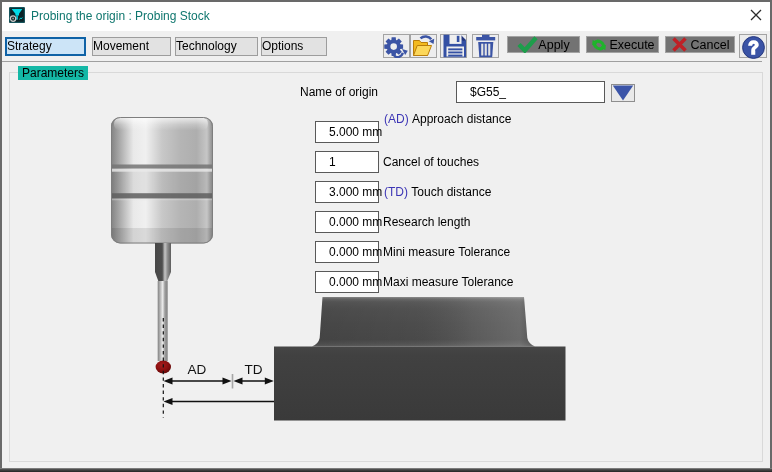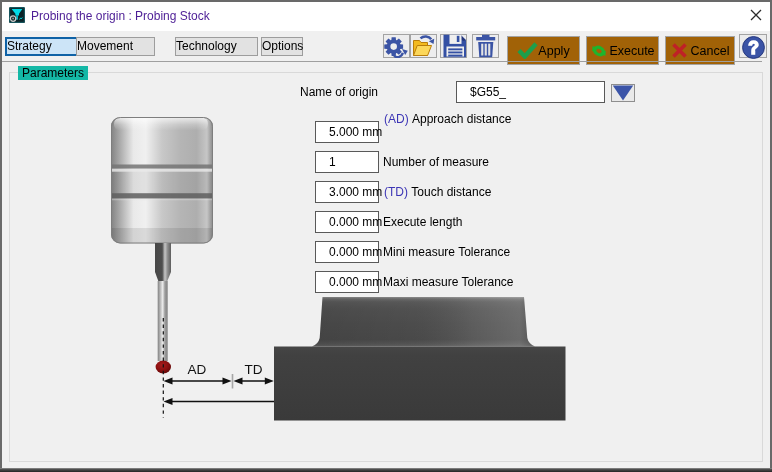--- a/index.html
+++ b/index.html
@@ -1,27 +1,27 @@
 <!DOCTYPE html>
 <html><head><meta charset="utf-8"><style>
 html,body{margin:0;padding:0}
 body{width:772px;height:472px;position:relative;overflow:hidden;background:#f0f0f0;font-family:"Liberation Sans",sans-serif;color:#000}
 .abs{position:absolute}
 #titlebar{left:0;top:0;width:772px;height:31px;background:#fff}
 #border{left:0;top:0;width:768px;height:468px;border:2px solid #696969;pointer-events:none;z-index:50}
-#title{left:31px;top:9px;font-size:12px;color:#4c1d95}
+#title{left:31px;top:9px;font-size:12px;color:#0f766e}
 #bottomstrip{left:0;top:468px;width:772px;height:4px;background:linear-gradient(180deg,#949494 0%,#4e4e4e 35%,#242424 100%);z-index:60}
 #sep{left:2px;top:61px;width:760px;height:1px;background:#9f9f9f}
 .tab{top:37px;height:19px;background:#e2e2e2;border:1px solid #9d9d9d;box-sizing:border-box;font-size:12px;text-align:left;line-height:17px}
 #tab1{left:5px;width:81px;background:#cce4f7;border:2px solid #0f62a6;line-height:15px}
-#tab2{left:76px;width:79px}
+#tab2{left:92px;width:79px}
 #tab3{left:175px;width:83px}
-#tab4{left:261px;width:42px}
+#tab4{left:261px;width:66px}
 .ibtn{top:34px;height:24px;width:27px;background:#ededee;border:1px solid #a3a3a3;box-sizing:border-box}
-.tbtn{top:36px;height:29px;background:#a16207;border:1px solid #a3a3a3;box-sizing:border-box;font-size:12.5px;display:flex;align-items:center;justify-content:center}
+.tbtn{top:36px;height:17px;background:#737373;border:1px solid #a3a3a3;box-sizing:border-box;font-size:12.5px;display:flex;align-items:center;justify-content:center}
 #groupbox{left:9px;top:72px;width:754px;height:390px;border:1px solid #d9d9d9;box-sizing:border-box}
 #gblabel{left:18px;top:66px;background:#14b8a6;padding:0 4px;font-size:12px}
 .inp{background:#fff;border:1px solid #595959;box-sizing:border-box;font-size:12px;padding-left:13px;line-height:20px;height:22px;white-space:nowrap}
 .lbl{font-size:12px;line-height:22px;height:22px;white-space:nowrap}
 .bl{color:#3c35b5}
 </style></head>
 <body>
 <div class="abs" id="titlebar"></div>
 
 <svg class="abs" style="left:9px;top:7px" width="16" height="16" viewBox="0 0 16 16">
@@ -115,25 +115,25 @@
 <div class="abs inp" style="left:456px;top:81px;width:149px">$G55_</div>
 <div class="abs" style="left:611px;top:84px;width:24px;height:18px;background:#e9e9e9;border:1px solid #8e8e8e;box-sizing:border-box">
   <svg width="22" height="16" viewBox="0 0 22 16">
       <polygon points="0.8,0.6 21.2,0.6 11,15.4" fill="#3b54a8"></polygon>
     </svg>
 </div>
 
 <div class="abs inp" style="left:315px;top:121px;width:64px">5.000 mm</div>
 <div class="abs lbl" style="left:384px;top:108px"><span class="bl">(AD)</span>&nbsp;Approach distance</div>
 <div class="abs inp" style="left:315px;top:151px;width:64px">1</div>
-<div class="abs lbl" style="left:383px;top:151px">Number of measure</div>
+<div class="abs lbl" style="left:383px;top:151px">Cancel of touches</div>
 <div class="abs inp" style="left:315px;top:181px;width:64px">3.000 mm</div>
 <div class="abs lbl" style="left:384px;top:181px"><span class="bl">(TD)</span>&nbsp;Touch distance</div>
 <div class="abs inp" style="left:315px;top:211px;width:64px">0.000 mm</div>
-<div class="abs lbl" style="left:383px;top:211px">Execute length</div>
+<div class="abs lbl" style="left:383px;top:211px">Research length</div>
 <div class="abs inp" style="left:315px;top:241px;width:64px">0.000 mm</div>
 <div class="abs lbl" style="left:383px;top:241px">Mini measure Tolerance</div>
 <div class="abs inp" style="left:315px;top:271px;width:64px">0.000 mm</div>
 <div class="abs lbl" style="left:383px;top:271px">Maxi measure Tolerance</div>
 
 <svg class="abs" style="left:0;top:0" width="772" height="472" viewBox="0 0 772 472">
   <defs>
     <linearGradient id="hgBody" x1="0" y1="0" x2="1" y2="0">
       <stop offset="0" stop-color="#828282"></stop>
       <stop offset="0.07" stop-color="#a2a2a2"></stop>

